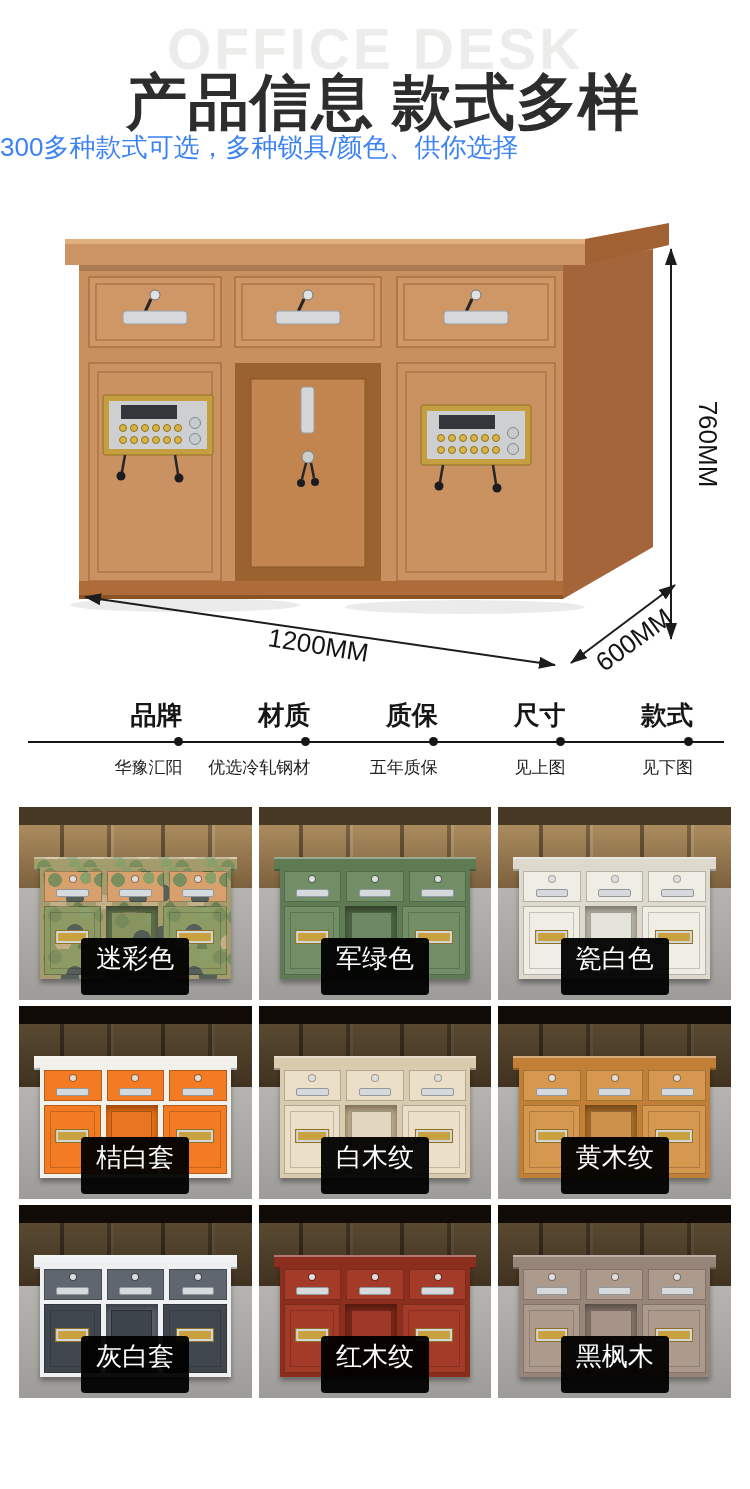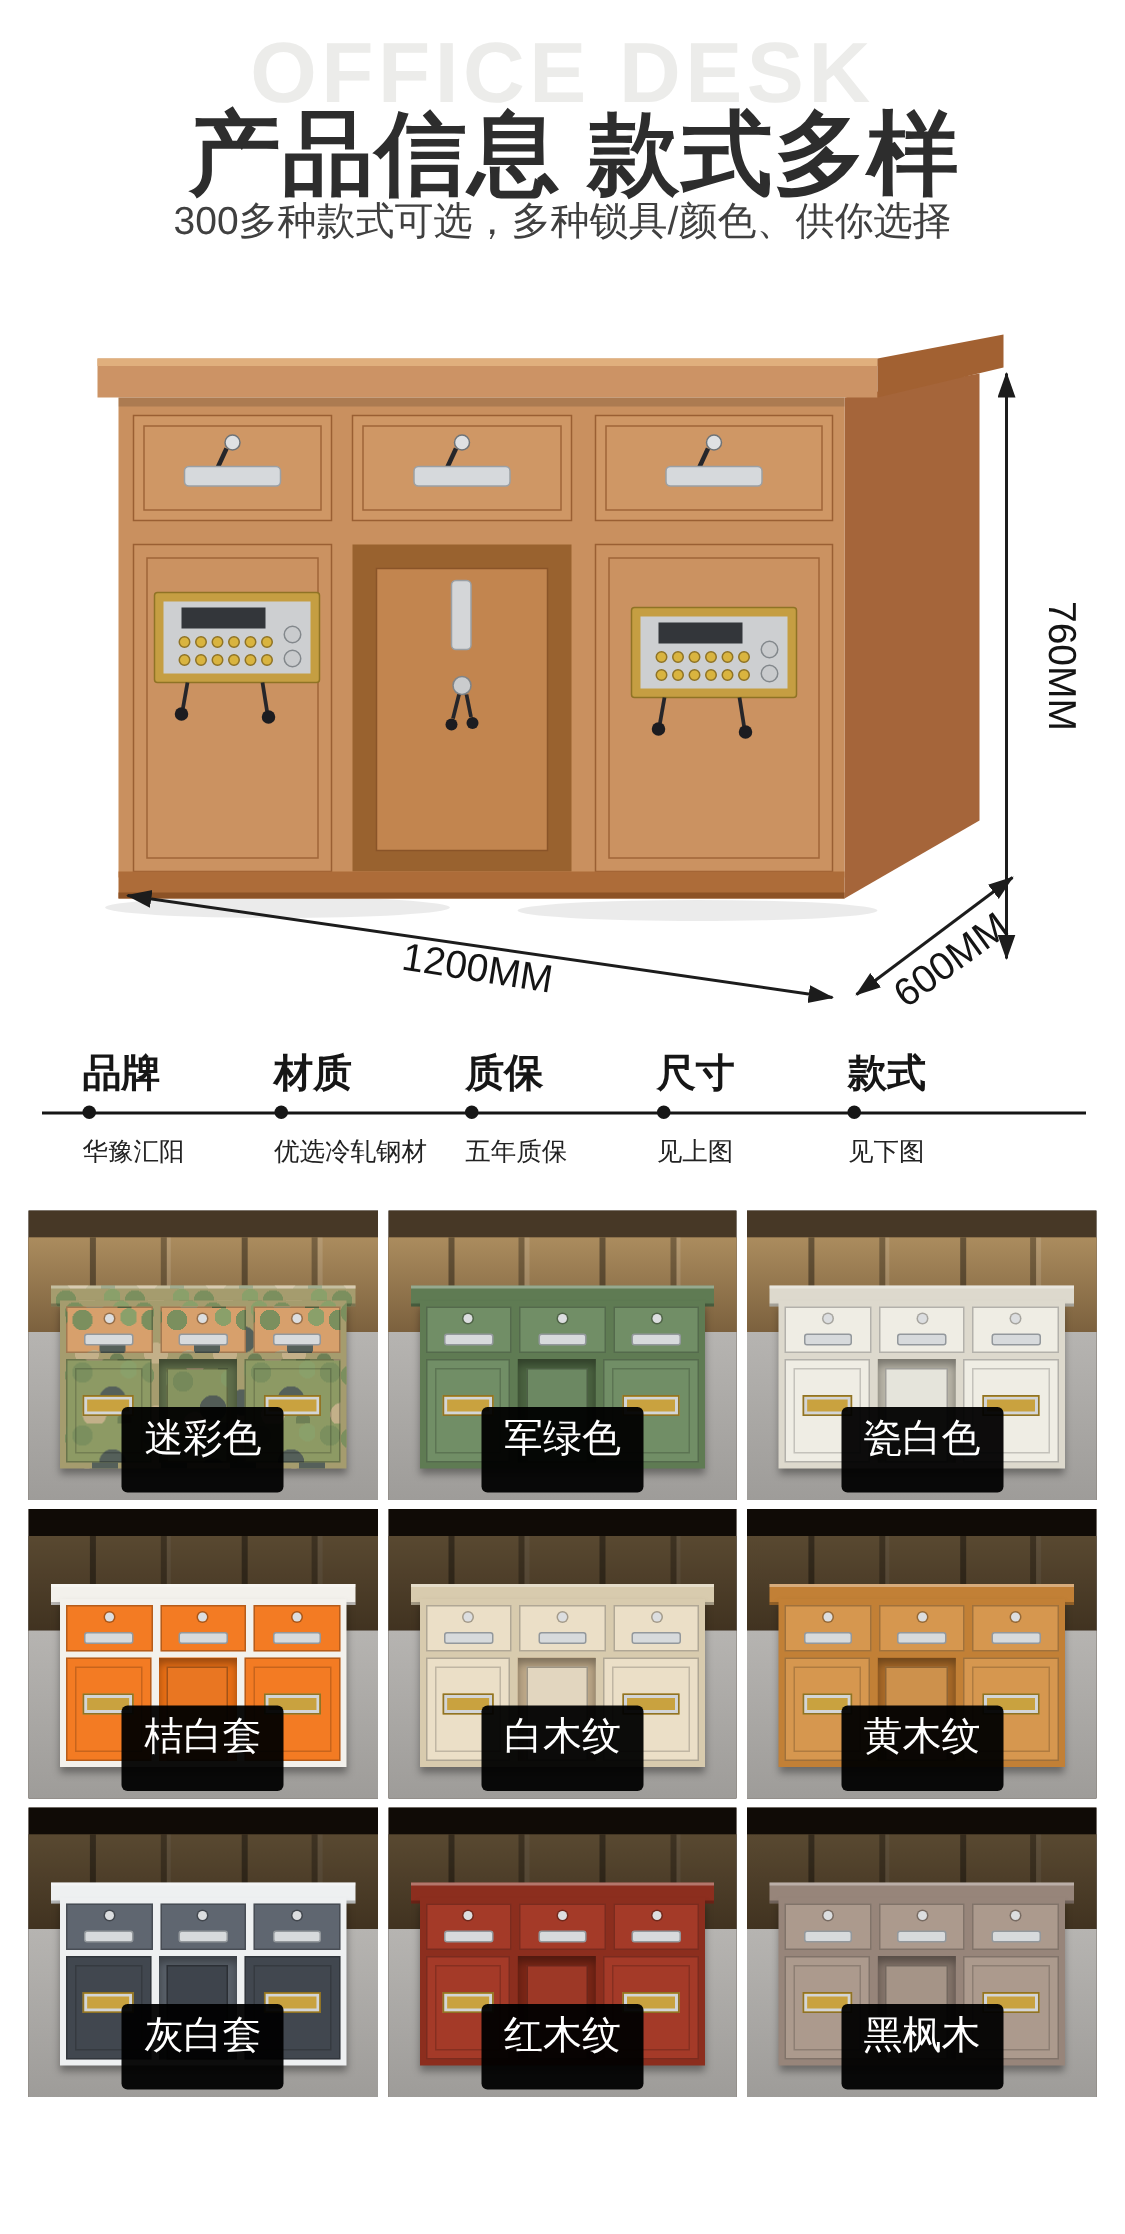--- a/index.html
+++ b/index.html
@@ -4,32 +4,32 @@
 <style>
   html,body{margin:0;padding:0;background:#fff;}
   .page{position:relative;width:750px;height:1489px;background:#ffffff;overflow:hidden;
         font-family:"Liberation Sans",sans-serif;}
 
   
   .watermark{position:absolute;top:16px;left:0;right:0;text-align:center;
              font-size:57px;font-weight:700;letter-spacing:3px;color:#ececea;white-space:nowrap;}
   .title{position:absolute;top:46px;left:16px;right:0;margin:16px;text-align:center;
          font-size:61px;font-weight:700;color:#2d2d2d;letter-spacing:1px;white-space:nowrap;}
-  .subtitle{position:absolute;top:130px;left:0;right:0;margin:0;text-align:center;
-            font-size:26px;font-weight:400;color:#404040;white-space:nowrap;}
+  .subtitle{position:absolute;top:130px;left:0;right:0;margin:0;
+            font-size:26px;font-weight:400;color:#3b82f6;white-space:nowrap;}
 
   
   .hero{position:absolute;top:195px;left:25px;width:700px;height:490px;}
   .hero svg{display:block;}
 
   
   .specs{position:absolute;top:695px;left:0;width:750px;height:96px;}
   .spec-line{position:absolute;top:46px;left:28px;right:26px;height:2px;background:#161616;}
   .spec-cols{position:absolute;left:55px;right:57px;top:0;display:flex;}
-  .spec-col{flex:1;display:flex;flex-direction:column;align-items:flex-start;}
+  .spec-col{flex:1;display:flex;flex-direction:column;align-items:flex-end;}
   .spec-label{font-size:26px;font-weight:700;color:#161616;line-height:40px;white-space:nowrap;}
   .spec-dot{width:9px;height:9px;border-radius:50%;background:#161616;margin-top:2px;position:relative;z-index:1;}
   .spec-value{font-size:17px;color:#222;margin-top:10px;white-space:nowrap;}
 
   
   .grid{position:absolute;top:807px;left:19px;width:712px;
         display:grid;grid-template-columns:repeat(3,1fr);gap:6px 7px;}
   .cell{position:relative;height:193px;overflow:hidden;background:#23190f;}
   .ph-top{position:absolute;top:0;left:0;right:0;height:42%;background:#1d150c;}
   .boxes{position:absolute;bottom:0;left:-4%;right:-4%;height:78%;

